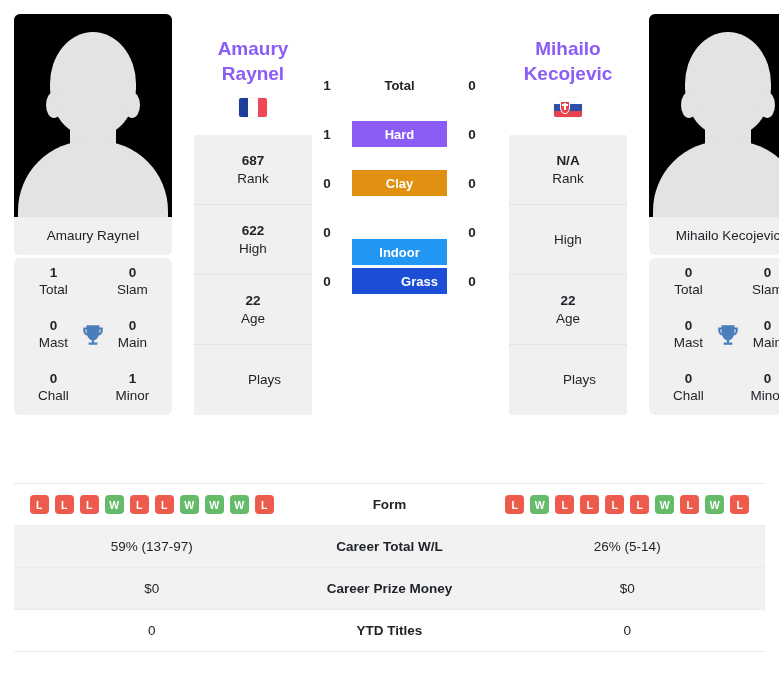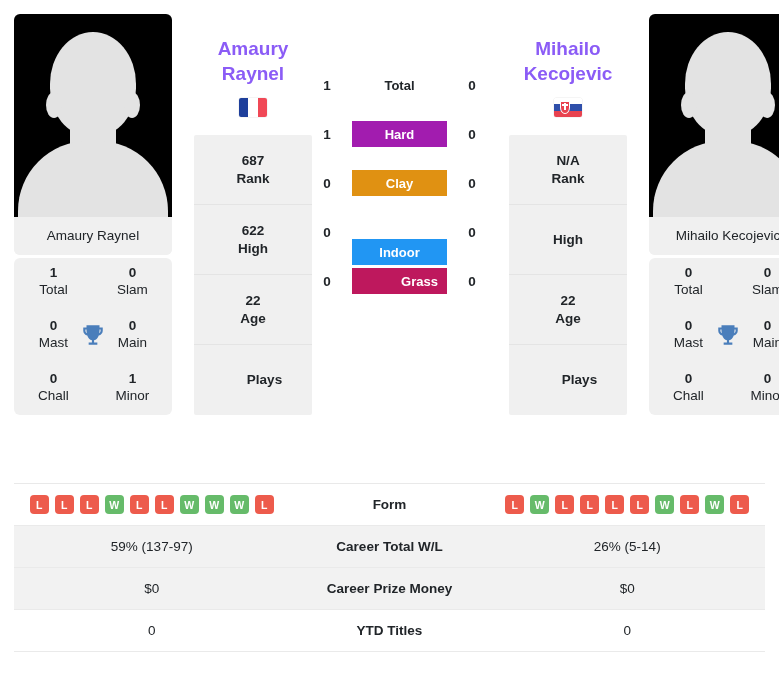--- a/index.html
+++ b/index.html
@@ -139,21 +139,21 @@
   }
   .rank-cell{
     height:70px;
     display:flex;flex-direction:column;
     align-items:center;justify-content:center;
     border-bottom:1px solid #e4e4e4;
     box-sizing:border-box;
   }
   .rank-cell:last-child{border-bottom:none;margin-left:23px;}
   .rank-cell .v{font-size:13.5px;font-weight:bold;line-height:18px;}
-  .rank-cell .l{font-size:13.5px;line-height:18px;font-weight:bold;}
+  .rank-cell .l{font-size:13.5px;line-height:18px;}
 
   
   .mid-col{
     flex:1 1 auto;
     display:flex;flex-direction:column;
     align-items:center;
     padding-top:58px;
   }
   .srow{
     display:flex;align-items:center;justify-content:center;
@@ -289,36 +289,36 @@
     </div>
 
     <div class="mid-col" id="h2h">
         <div class="srow">
           <div class="sc">1</div>
           <div class="badge plain">Total</div>
           <div class="sc">0</div>
         </div>
         <div class="srow">
           <div class="sc">1</div>
-          <div class="badge" style="background: #a21caf;">Hard</div>
+          <div class="badge" style="background: #8b5cf6;">Hard</div>
           <div class="sc">0</div>
         </div>
         <div class="srow">
           <div class="sc">0</div>
           <div class="badge" style="background: rgb(224, 145, 18);">Clay</div>
           <div class="sc">0</div>
         </div>
         <div class="srow">
           <div class="sc">0</div>
           <div class="badge" style="background: rgb(33, 150, 243); margin-top: 40px;">Indoor</div>
           <div class="sc">0</div>
         </div>
         <div class="srow">
           <div class="sc">0</div>
-          <div class="badge" style="background: #be185d; padding-left: 40px;">Grass</div>
+          <div class="badge" style="background: #1d4ed8; padding-left: 40px;">Grass</div>
           <div class="sc">0</div>
         </div>
       </div>
 
     <div class="rank-col">
       <div class="rank-head">
         <div class="player-name">Mihailo</div>
         <div class="player-name">Kecojevic</div>
         <div class="flag flag-sk">
           <i></i>

